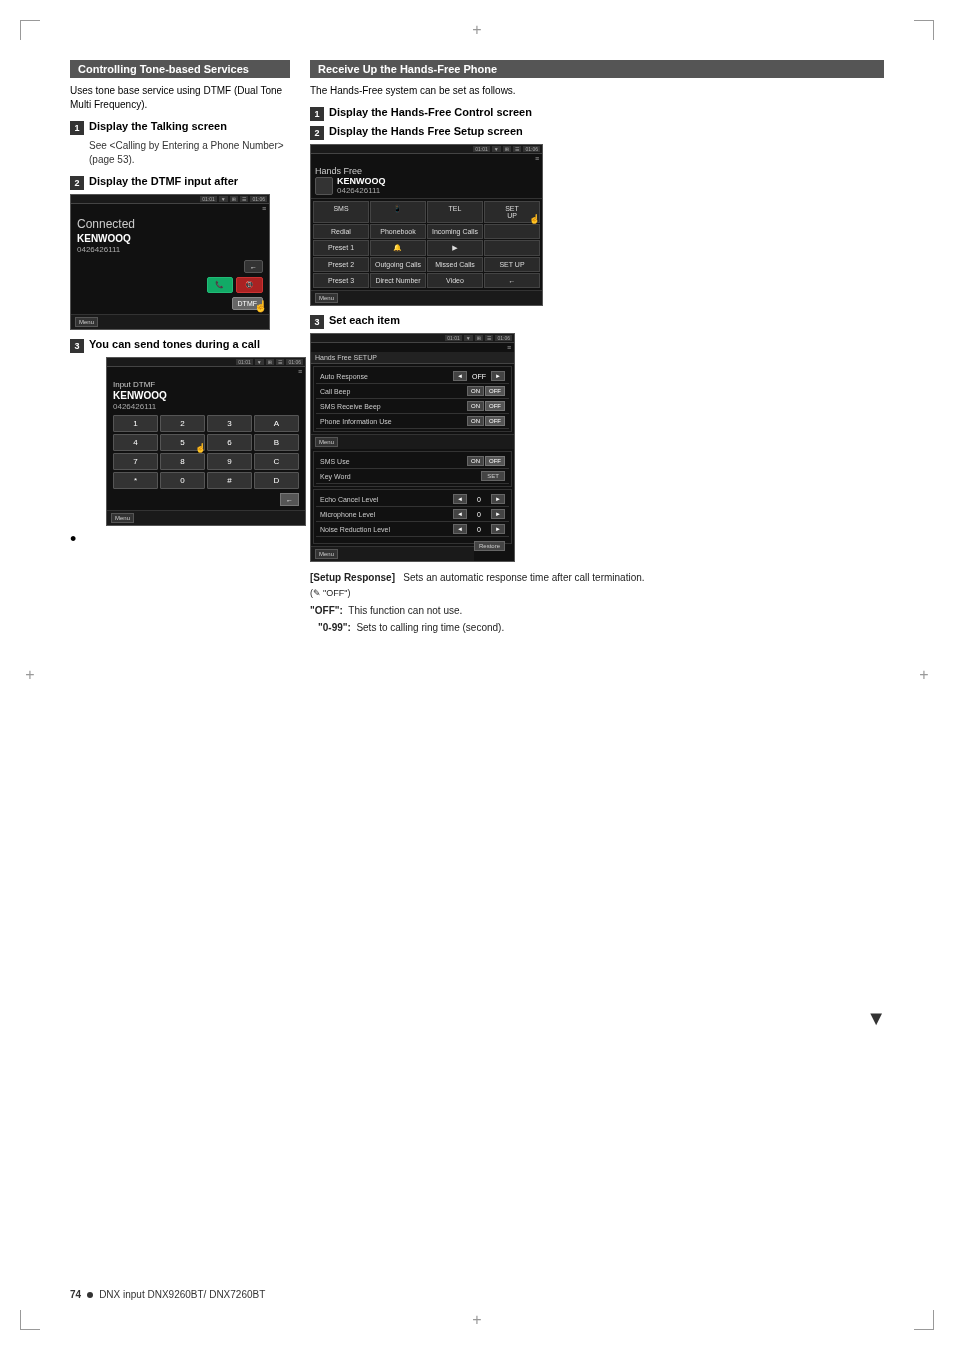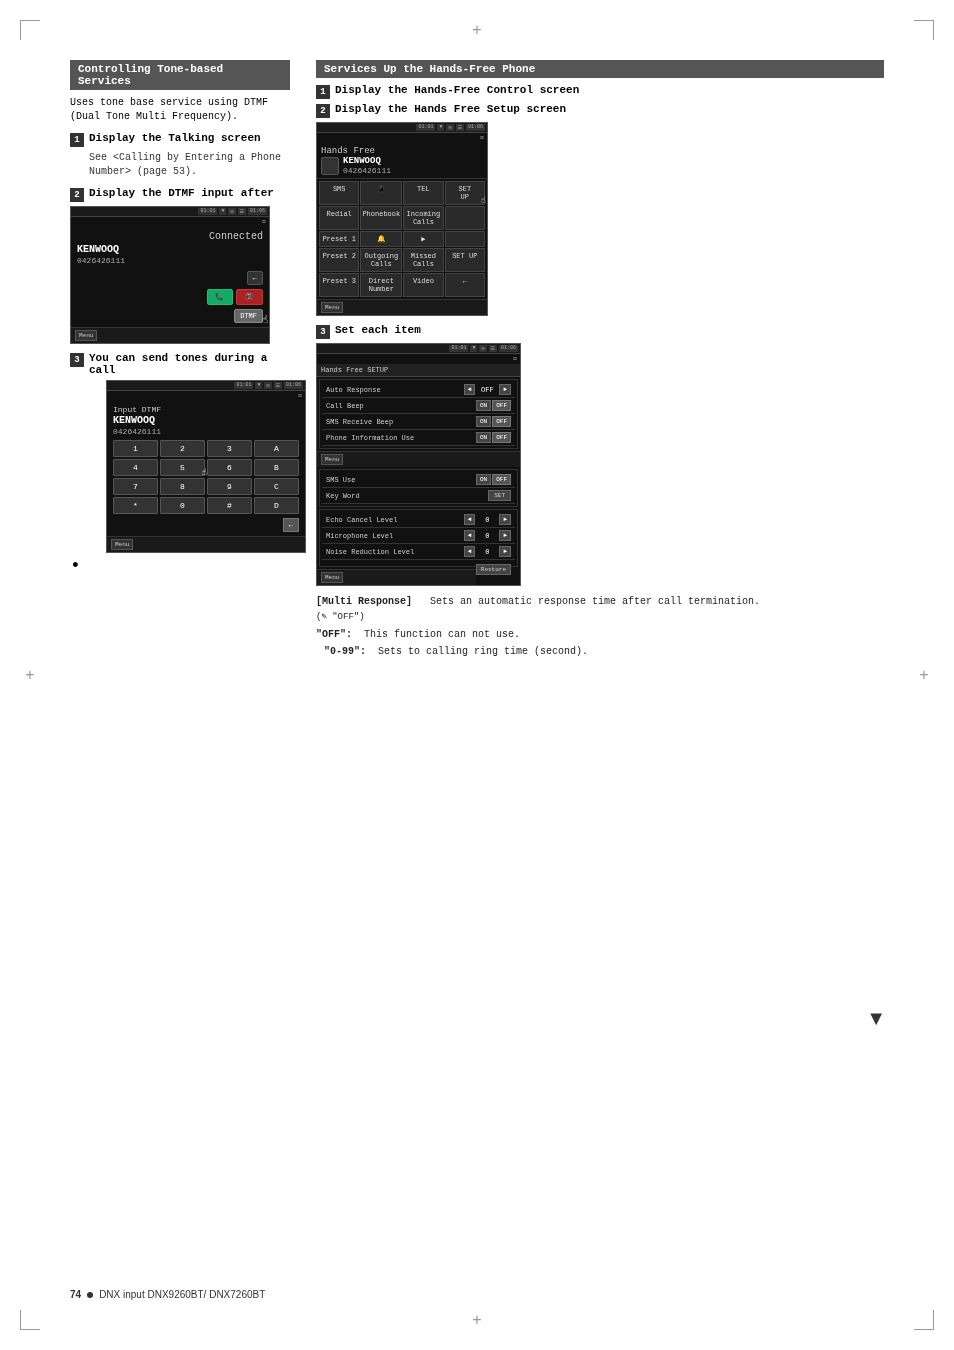--- a/index.html
+++ b/index.html
@@ -64,22 +64,21 @@
     .page-header-line {
       border-top: 1.5px solid #333;
       padding-top: 4px;
       margin-bottom: 12px;
       font-size: 10px;
       font-weight: bold;
     }
 
     .two-col {
       display: flex;
-      gap: 26px;
-      font-family: Liberation Mono, monospace;
+      gap: 20px;
     }
 
     .left-col {
       width: 220px;
       flex-shrink: 0;
     }
 
     .right-col {
       flex: 1;
     }
@@ -147,21 +146,21 @@
       border: 1px solid #555;
       color: #fff;
       font-size: 8px;
       text-align: center;
       padding: 3px 0;
       border-radius: 1px;
     }
 
     
     .hf-screen {
-      width: 172px;
+      width: 233px;
       border: 1px solid #555;
       background: #111;
       color: #fff;
       font-size: 8px;
       margin-bottom: 8px;
     }
 
     .hf-grid {
       display: grid;
       grid-template-columns: repeat(4, 1fr);
@@ -376,21 +375,21 @@
         <div class="screen-mockup">
           <div class="screen-top-bar">
             <span class="top-bar-item">01:01</span>
             <span class="top-bar-item">▼</span>
             <span class="top-bar-item">⊞</span>
             <span class="top-bar-item">☰</span>
             <span class="top-bar-item">01:06</span>
           </div>
           <div style="font-size:7px; color:#aaa; text-align:right; padding: 1px 3px;">≡</div>
           <div class="screen-main">
-            <div style="font-size:10px; color:#ccc; margin-bottom:2px;text-align:right;">Connected</div>
+            <div style="font-size:12px; color:#ccc; margin-bottom:2px;">Connected</div>
             <div style="font-size:10px; font-weight:bold; color:#fff; margin-bottom:1px;">KENWOOQ</div>
             <div style="font-size:8px; color:#aaa; margin-bottom:6px;">0426426111</div>
             <div style="display:flex; justify-content:flex-end; gap:3px; margin-bottom:4px;">
               <div style="background:#333; border:1px solid #555; color:#fff; font-size:7px; padding:2px 5px; border-radius:2px; display:flex; align-items:center; gap:2px;">← </div>
             </div>
             <div style="display:flex; justify-content:flex-end; gap:3px;">
               <div style="background:#1a6; border:1px solid #2b7; color:#fff; font-size:7px; padding:3px 8px; border-radius:2px;">📞</div>
               <div style="background:#a22; border:1px solid #c33; color:#fff; font-size:7px; padding:3px 8px; border-radius:2px;">📵</div>
             </div>
             <div style="display:flex; justify-content:flex-end; margin-top:4px;">
@@ -452,21 +451,22 @@
           <div class="menu-bar-bottom">
             <div class="menu-bar-item">Menu</div>
           </div>
         </div>
       </div>
 
       <div style="font-size: 18px; color: #000; margin-left: 0; margin-top: -5px;">•</div>
     </div>
 
     <div class="right-col">
-      <div class="section-header-bar">Services Up the Hands-Free Phone</div>
+      <div class="section-header-bar">Receive Up the Hands-Free Phone</div>
+      <p style="font-size:10px; margin-bottom:8px; line-height:1.4;">The Hands-Free system can be set as follows.</p>
 
       <div class="step-label">
         <span class="step-num">1</span>
         <span class="step-title">Display the Hands-Free Control screen</span>
       </div>
 
       <div class="step-label">
         <span class="step-num">2</span>
         <span class="step-title">Display the Hands Free Setup screen</span>
       </div>
@@ -621,21 +621,21 @@
             </div>
           </div>
           <div class="menu-bar-bottom">
             <div class="menu-bar-item">Menu</div>
           </div>
         </div>
       </div>
 
       <div class="description-text">
         <p>
-          <strong>[Multi Response]</strong>
+          <strong>[Setup Response]</strong>
           &nbsp; Sets an automatic response time after call termination.<br>
           <span style="font-size:9px;">(✎ "OFF")</span>
         </p>
         <p style="margin-top:2px;">
           <strong>"OFF":</strong> &nbsp;This function can not use.
         </p>
         <p style="margin-top:2px; margin-left: 8px;">
           <strong>"0-99":</strong> &nbsp;Sets to calling ring time (second).
         </p>
       </div>

